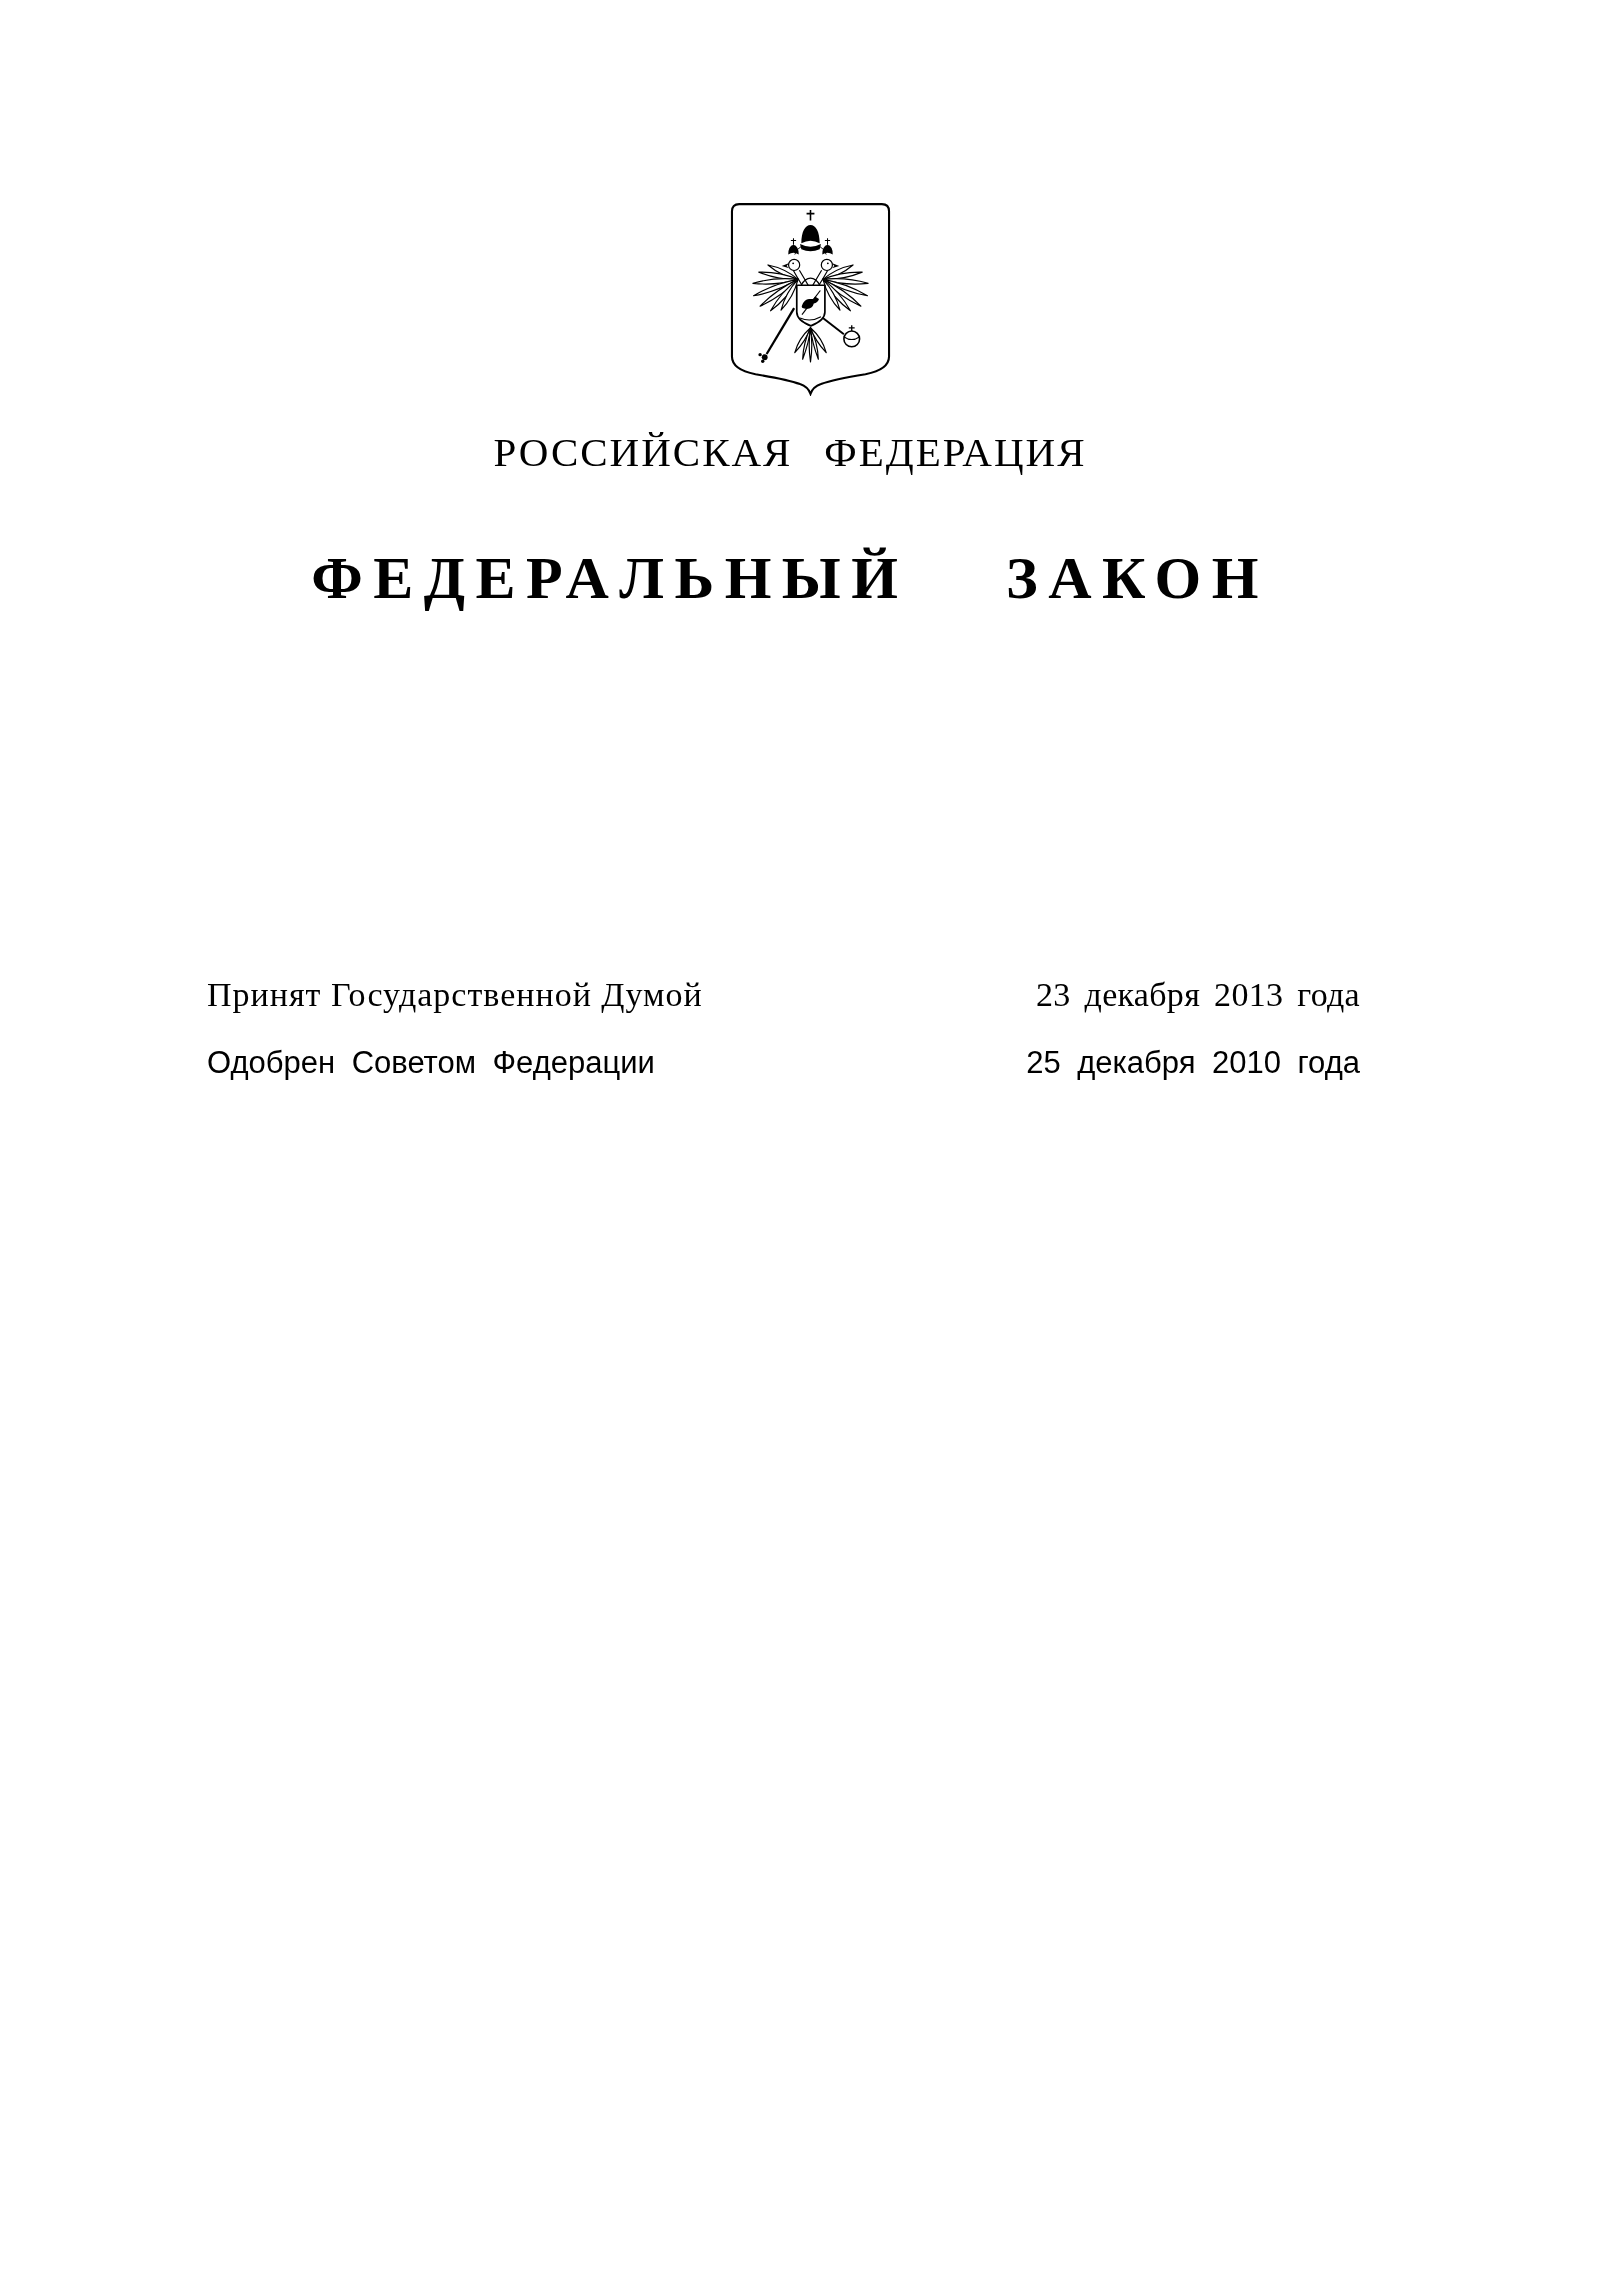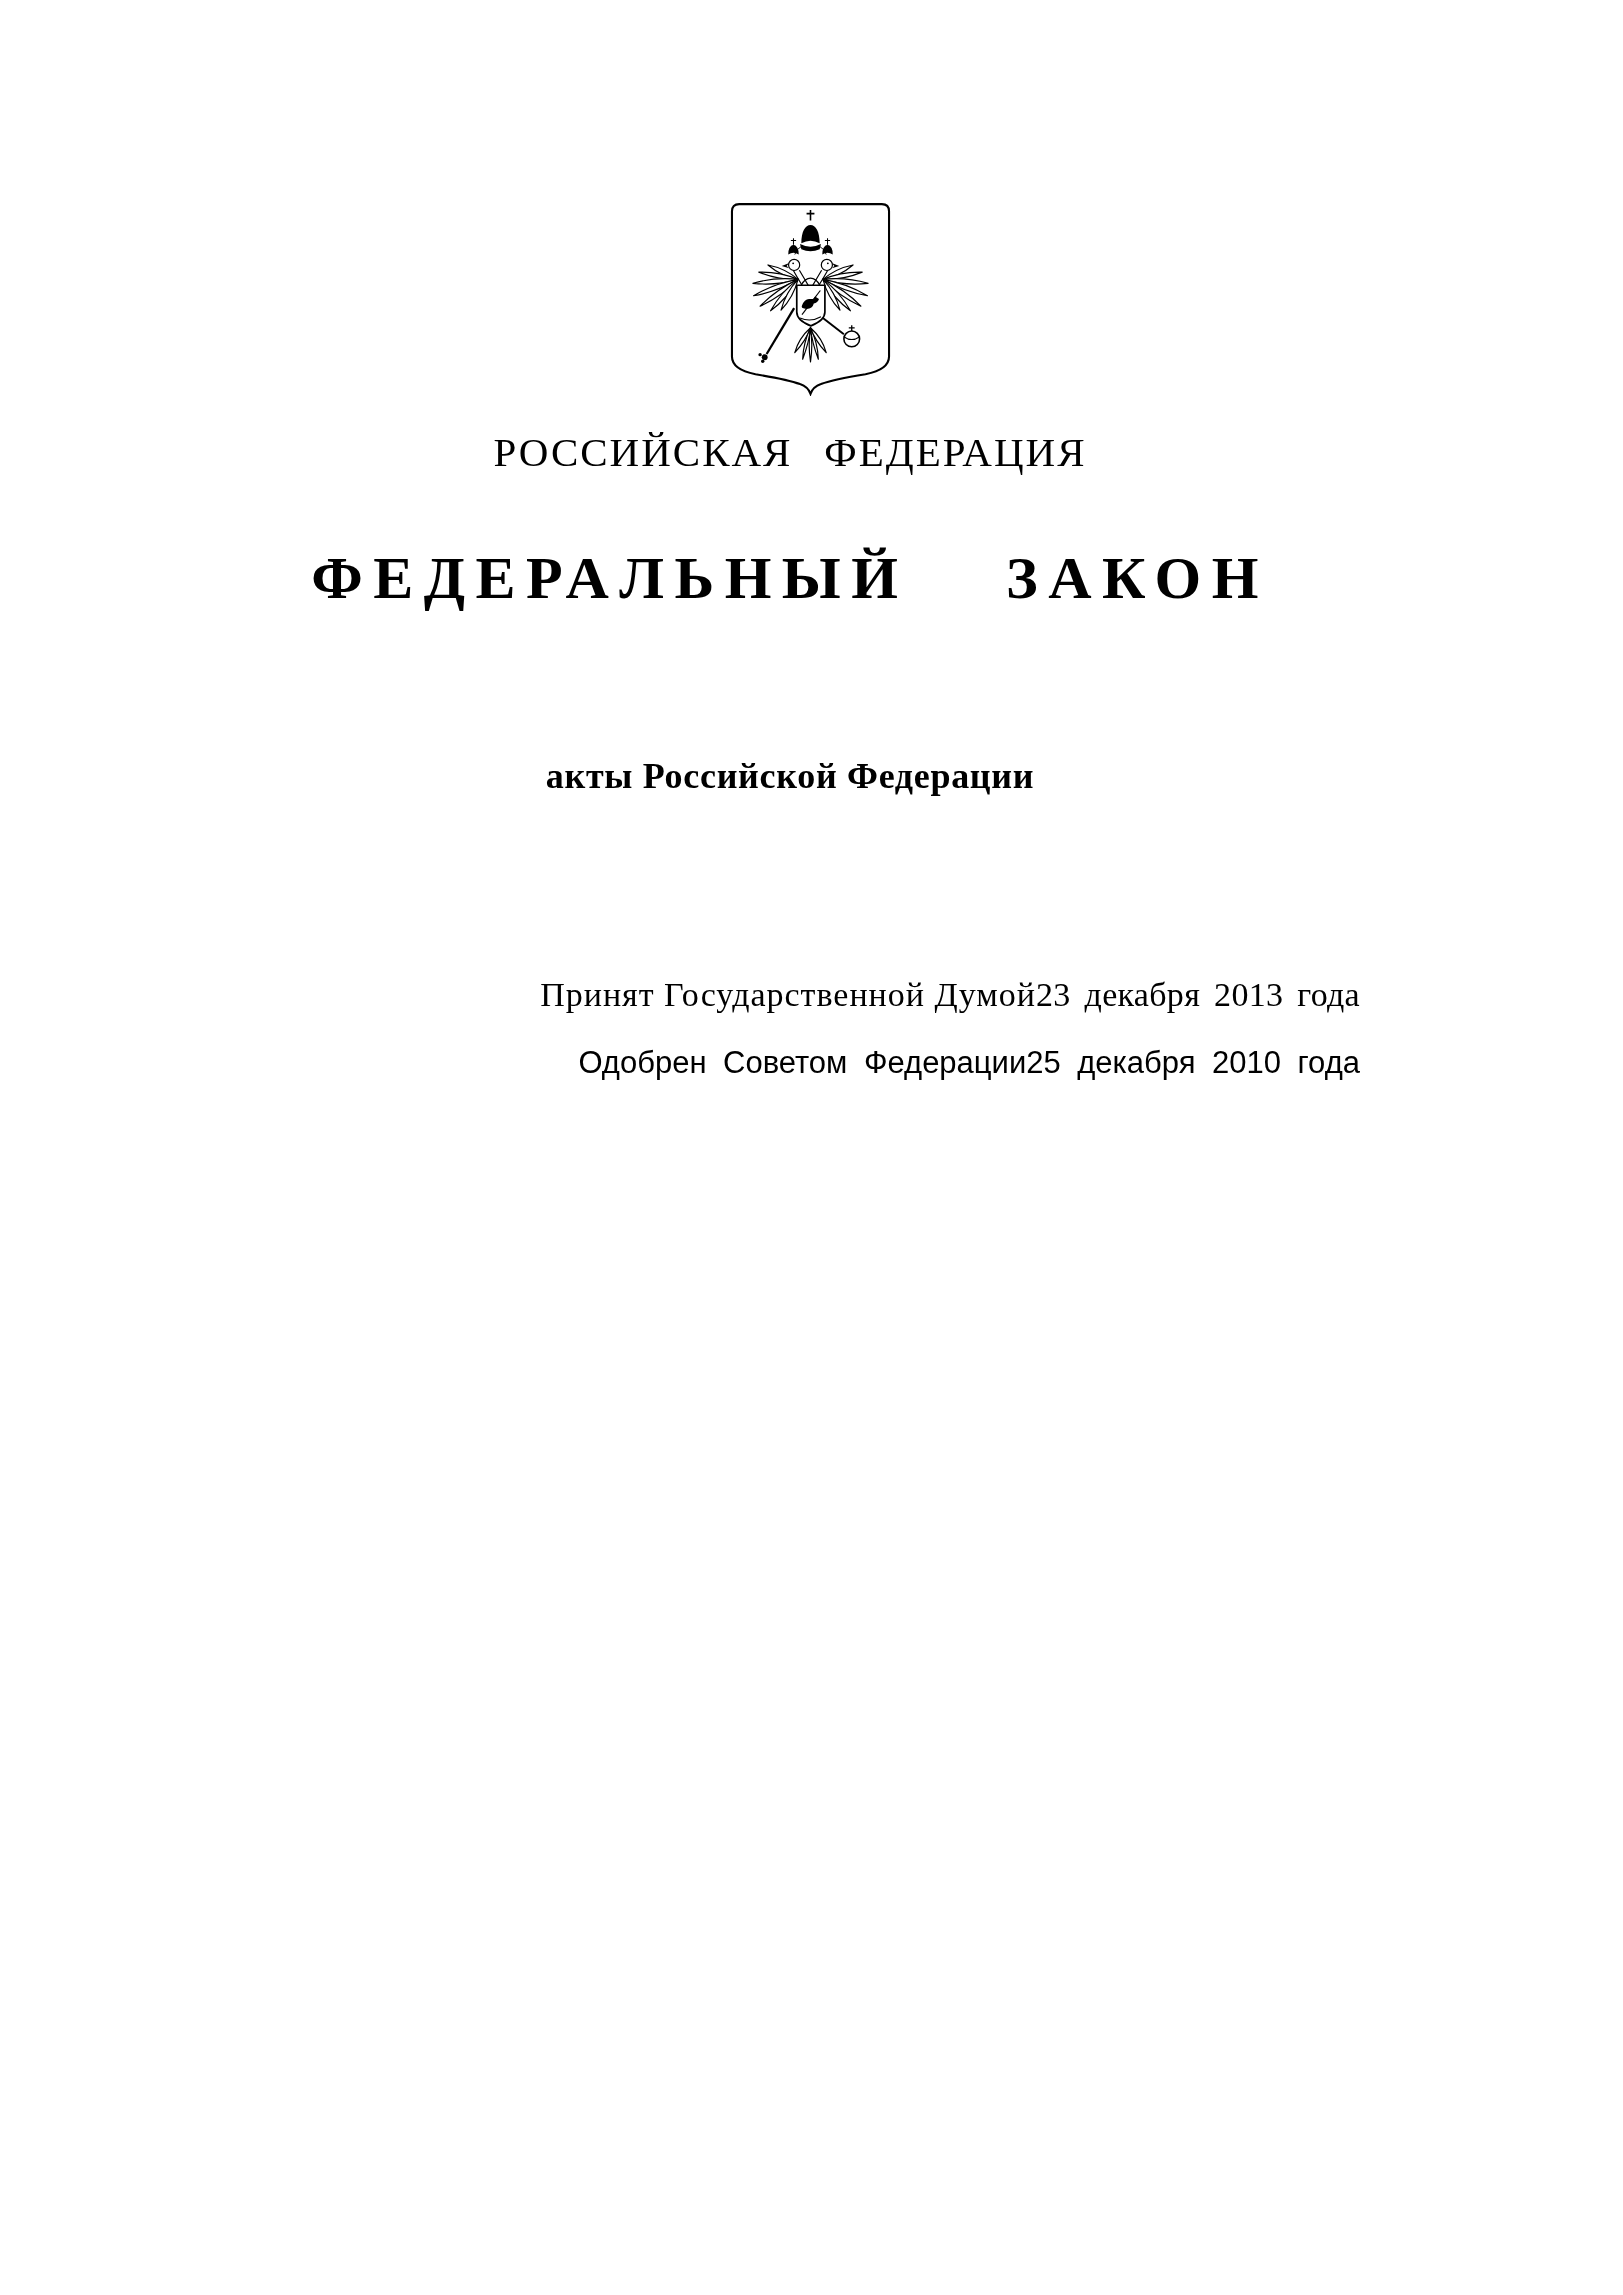--- a/index.html
+++ b/index.html
@@ -56,21 +56,21 @@
     font-size: 36px;
     line-height: 46px;
     font-weight: 700;
     letter-spacing: 0.7px;
   }
   .adoption-row {
     position: absolute;
     left: 207px;
     width: 1153px;
     display: flex;
-    justify-content: flex-end;
+    justify-content: space-between;
     align-items: baseline;
     white-space: nowrap;
   }
   .adoption-row.row1 {
     top: 976px;
     font-size: 34px;
     line-height: 37px;
     letter-spacing: 1px;
   }
   .adoption-row.row1 .date { letter-spacing: 0.3px; word-spacing: 5.2px; }
@@ -169,21 +169,20 @@
         </g>
       </g>
     </svg>
   </div>
 
   <div class="country">РОССИЙСКАЯ ФЕДЕРАЦИЯ</div>
 
   <div class="doc-type">ФЕДЕРАЛЬНЫЙ ЗАКОН</div>
 
   <div class="law-title">
-    <div>акты Российской Федерации</div>
   </div>
 
   <div class="adoption-row row1">
     <span class="label">Принят Государственной Думой</span>
     <span class="date">23 декабря 2013 года</span>
   </div>
 
   <div class="adoption-row row2">
     <span class="label">Одобрен Советом Федерации</span>
     <span class="date">25 декабря 2010 года</span>

